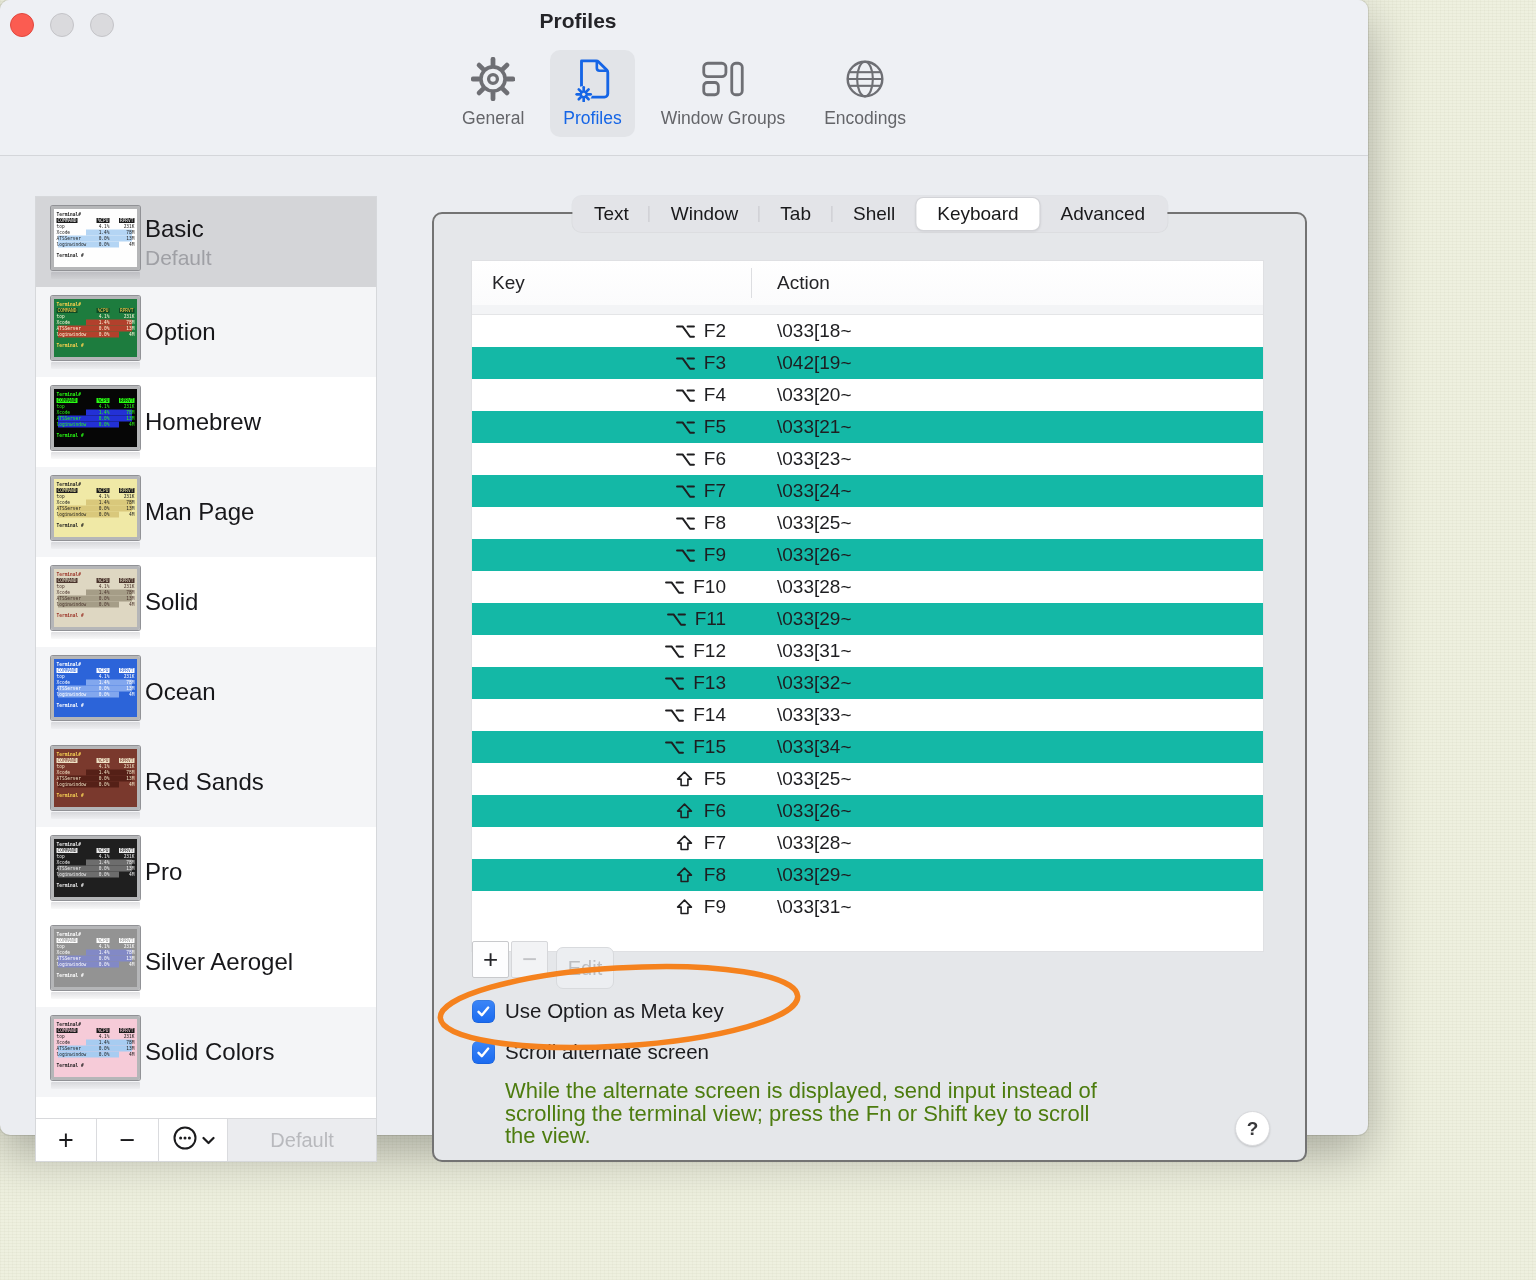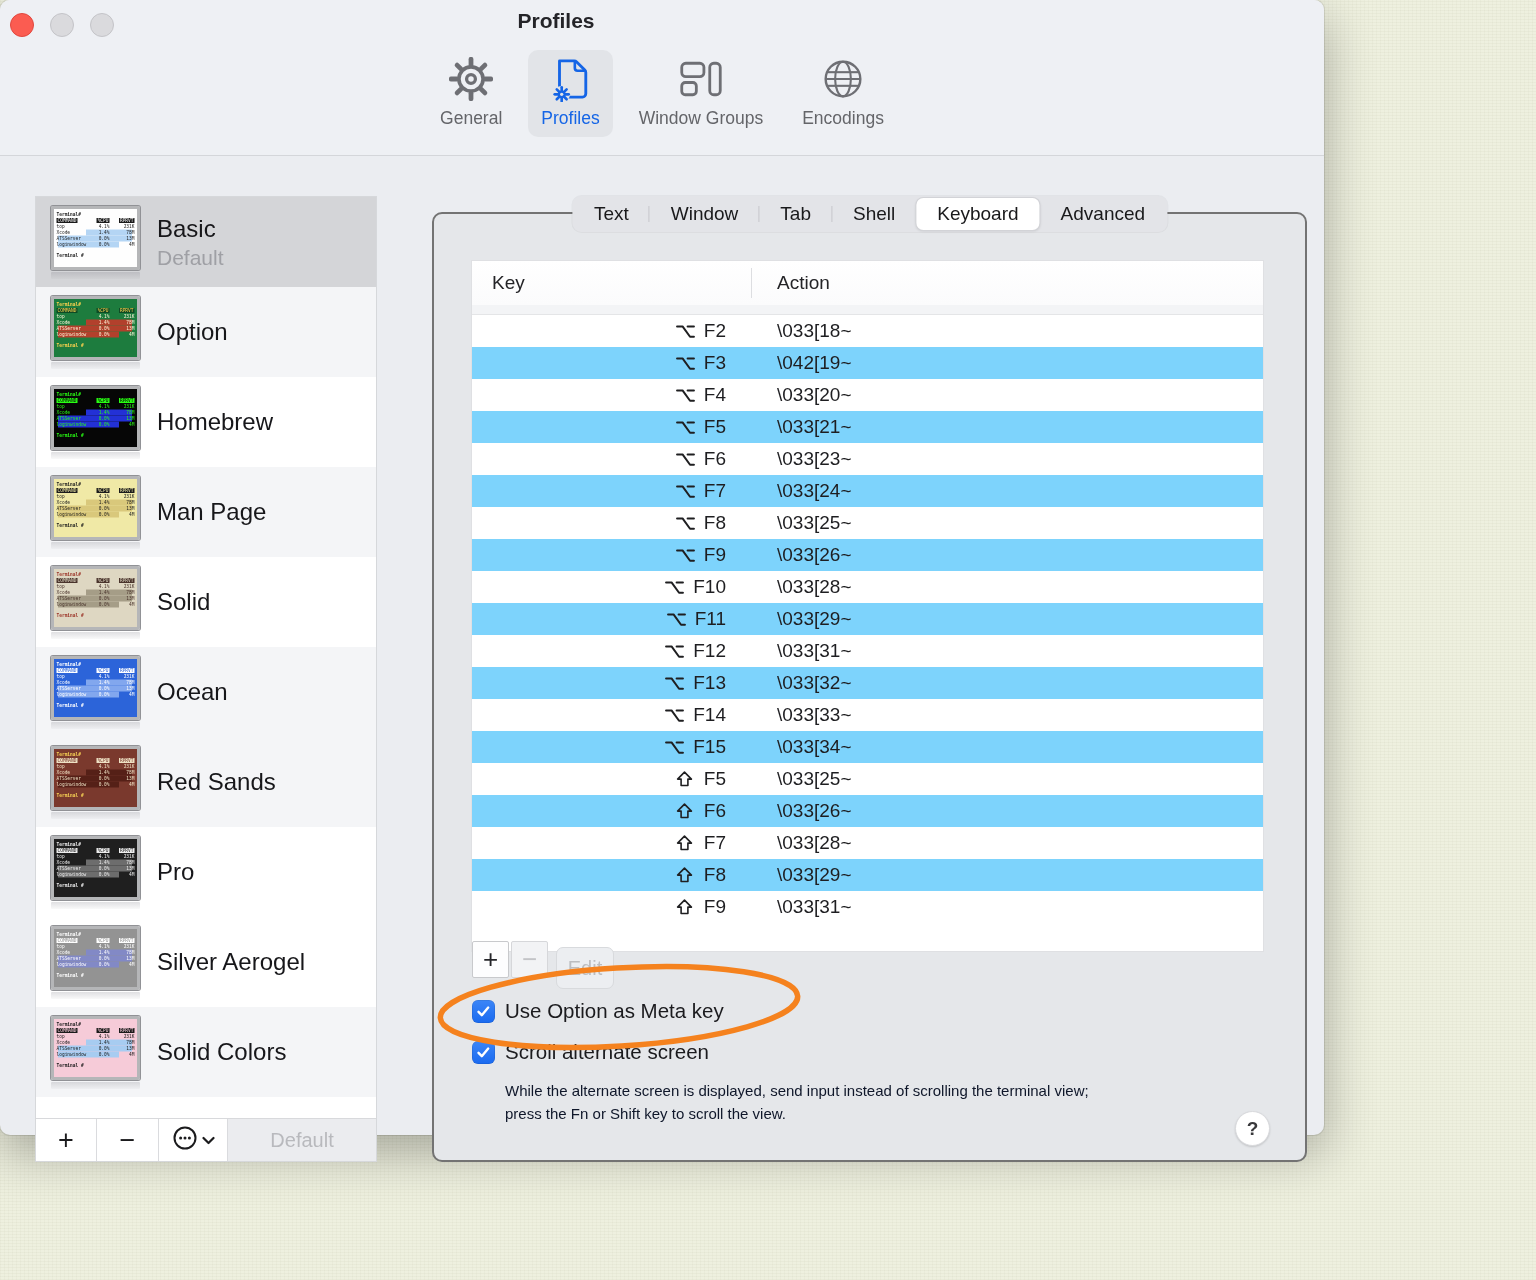--- a/index.html
+++ b/index.html
@@ -8,20 +8,21 @@
     font-family:"Liberation Sans","DejaVu Sans",sans-serif;
     background-color:#eef0df;
     background-image:
       repeating-linear-gradient(0deg, rgba(160,160,128,.07) 0 1px, rgba(255,255,255,0) 1px 3px),
       repeating-linear-gradient(90deg, rgba(150,150,118,.05) 0 1px, rgba(255,255,255,0) 1px 4px);
   }
   .window{
     position:absolute;left:0;top:0;width:1324px;height:1135px;
     background:#ebedf1;border-radius:10px;
     box-shadow:0 18px 50px rgba(0,0,0,.30), 0 0 0 1px rgba(0,0,0,.08);
+    padding-left:44px;
   }
   
   .titlebar{position:absolute;left:0;top:0;right:0;height:155px;background:#eef0f4;
     border-bottom:1px solid #d4d6da;border-radius:10px 10px 0 0}
   .tl{position:absolute;top:13px;width:22px;height:22px;border-radius:50%}
   .tl.red{left:10px;background:#fb5c51;border:1px solid #e1473e}
   .tl.g1{left:50px}
   .tl.g2{left:90px}
   .tl.gray{background:#dadadd;border:1px solid #c4c4c8}
   .win-title{position:absolute;left:0;right:212px;top:9px;text-align:center;
@@ -31,21 +32,21 @@
   .tb-item{display:flex;flex-direction:column;align-items:center;gap:5px;
     padding:5px 13px 8px;border-radius:10px;cursor:default}
   .tb-item.selected{background:#e2e4e8}
   .tb-icon{height:48px;display:flex;align-items:center;justify-content:center}
   .tb-label{font-size:17.5px;color:#646569}
   .tb-item.selected .tb-label{color:#1565e6}
   
   .sidebar{position:absolute;left:35px;top:196px;width:342px;height:966px;background:#fff;
     border:1px solid #d6d8db;box-sizing:border-box}
   .profile-list{position:absolute;left:0;top:0;right:0;height:900px}
-  .p-item{height:90px;display:flex;align-items:center;padding-left:15px;gap:17px;box-sizing:border-box}
+  .p-item{height:90px;display:flex;align-items:center;padding-left:15px;gap:5px;box-sizing:border-box}
   .p-item.alt{background:#f4f5f7}
   .p-item.selected{background:#d4d5d8}
   .thumb-wrap{width:89px;flex:0 0 89px}
   .thumb{width:83px;height:58px;border:3px solid #b5b6b8;box-shadow:0 0 0 1px #919296;
     border-radius:2px;position:relative;overflow:hidden;box-sizing:content-box}
   .screen{position:absolute;inset:0;overflow:hidden}
   .mini{position:absolute;left:0;top:0;width:166px;height:116px;transform:scale(.5);
     transform-origin:0 0;font-family:"DejaVu Sans Mono","Liberation Mono",monospace;
     font-size:9px;line-height:12px;padding:4px 5px;box-sizing:border-box}
   .mini .t-line{font-weight:bold;margin-bottom:1px}
@@ -78,38 +79,38 @@
   .seg.sep::before{content:'';position:absolute;left:-1px;top:8px;bottom:8px;width:1px;background:#c6c7cb}
   .seg.selected{background:#fff;box-shadow:0 0 0 1px #d2d3d7, 0 1px 3px rgba(0,0,0,.14)}
   .ktable{position:absolute;left:37px;top:46px;width:793px;background:#fff;
     border:1px solid #dfe0e3;box-sizing:border-box}
   .thead{position:relative;height:44px;background:linear-gradient(#ffffff,#fbfbfc)}
   .th-key{position:absolute;left:20px;top:0;line-height:44px;font-size:19px;color:#242427}
   .th-action{position:absolute;left:305px;top:0;line-height:44px;font-size:19px;color:#242427}
   .th-vsep{position:absolute;left:279px;top:7px;bottom:7px;width:1px;background:#dddee1}
   .partial{height:9px;background:#f3f4f6;border-bottom:1px solid #e4e5e7}
   .trow{height:32px;display:flex;align-items:center;font-size:19px;color:#1e1e21}
-  .trow.alt{background:#7dd3fc}
+  .trow.alt{background:#14b8a6}
   .key-cell{width:279px;display:flex;justify-content:flex-end;align-items:center;gap:9px;
     padding-right:25px;box-sizing:border-box}
   .mod-icon{width:19px;height:16px;flex:0 0 19px;display:flex;align-items:center}
   .act-cell{padding-left:26px}
   .tfill{height:28px}
   .sq-btn{position:absolute;width:37px;height:37px;background:#fdfdfe;border:1px solid #c8c9cc;
     box-sizing:border-box;border-radius:2px;display:flex;align-items:center;justify-content:center;
     font-size:26px;font-weight:300;color:#242428}
   .sq-btn.disabled{background:#f2f3f5;border-color:#d6d7da;color:#c3c4c7}
   .edit-btn{position:absolute;left:122px;top:733px;width:58px;height:42px;background:#eceef1;
     border:1.5px solid #d8dadd;border-radius:7px;color:#bcbdc0;font-size:20px;
     display:flex;align-items:center;justify-content:center;box-sizing:border-box}
   .cb-row{position:absolute;left:38px;display:flex;align-items:center;gap:10px}
   .checkbox{width:23px;height:23px;border-radius:6px;background:linear-gradient(#3c86f7,#1a6af0);
     box-shadow:inset 0 0 0 .5px rgba(0,0,0,.15);display:flex;align-items:center;justify-content:center;flex:0 0 23px}
   .cb-label{font-size:20.5px;color:#1b1b1e}
-  .desc{position:absolute;left:71px;top:866px;width:600px;font-size:15px;line-height:22.5px;color:#0f172a}
+  .desc{position:absolute;left:71px;top:866px;width:600px;font-size:22px;line-height:22.5px;color:#4d7c0f}
   .help-btn{position:absolute;left:801px;top:897px;width:35px;height:35px;border-radius:50%;
     background:#fff;border:1px solid #d9dadd;box-shadow:0 1px 2px rgba(0,0,0,.15);
     display:flex;align-items:center;justify-content:center;font-size:19px;font-weight:bold;color:#38383b;box-sizing:border-box}
   .annotation{position:absolute;left:428px;top:960px;width:382px;height:98px;pointer-events:none}
 </style>
 </head>
 <body>
 
 <div class="window">
 

